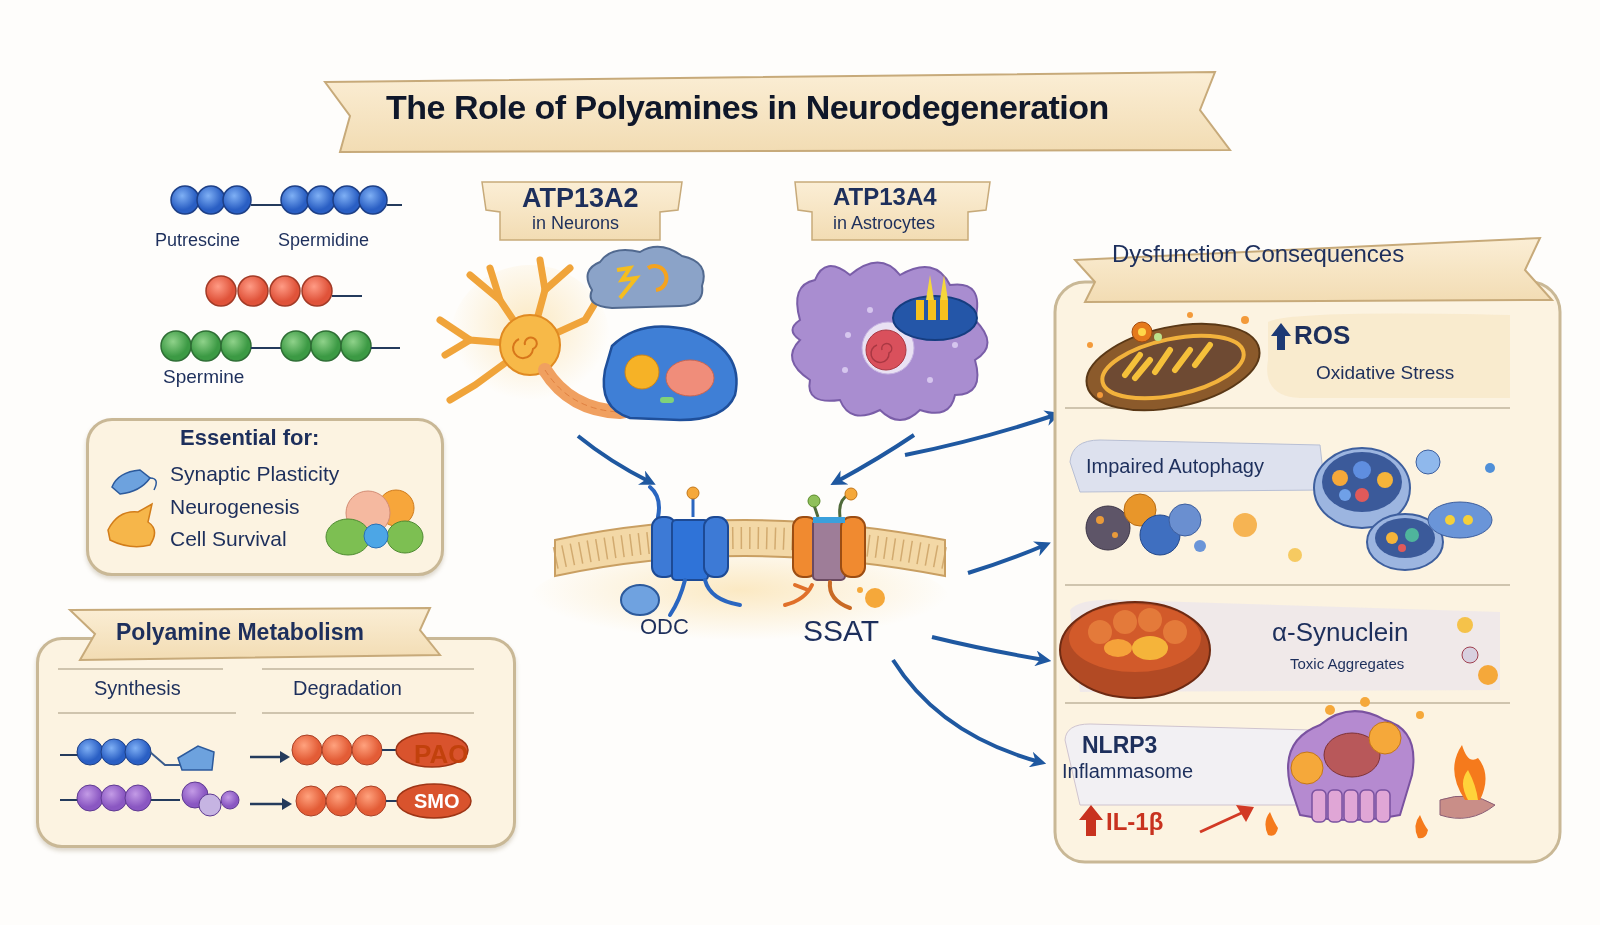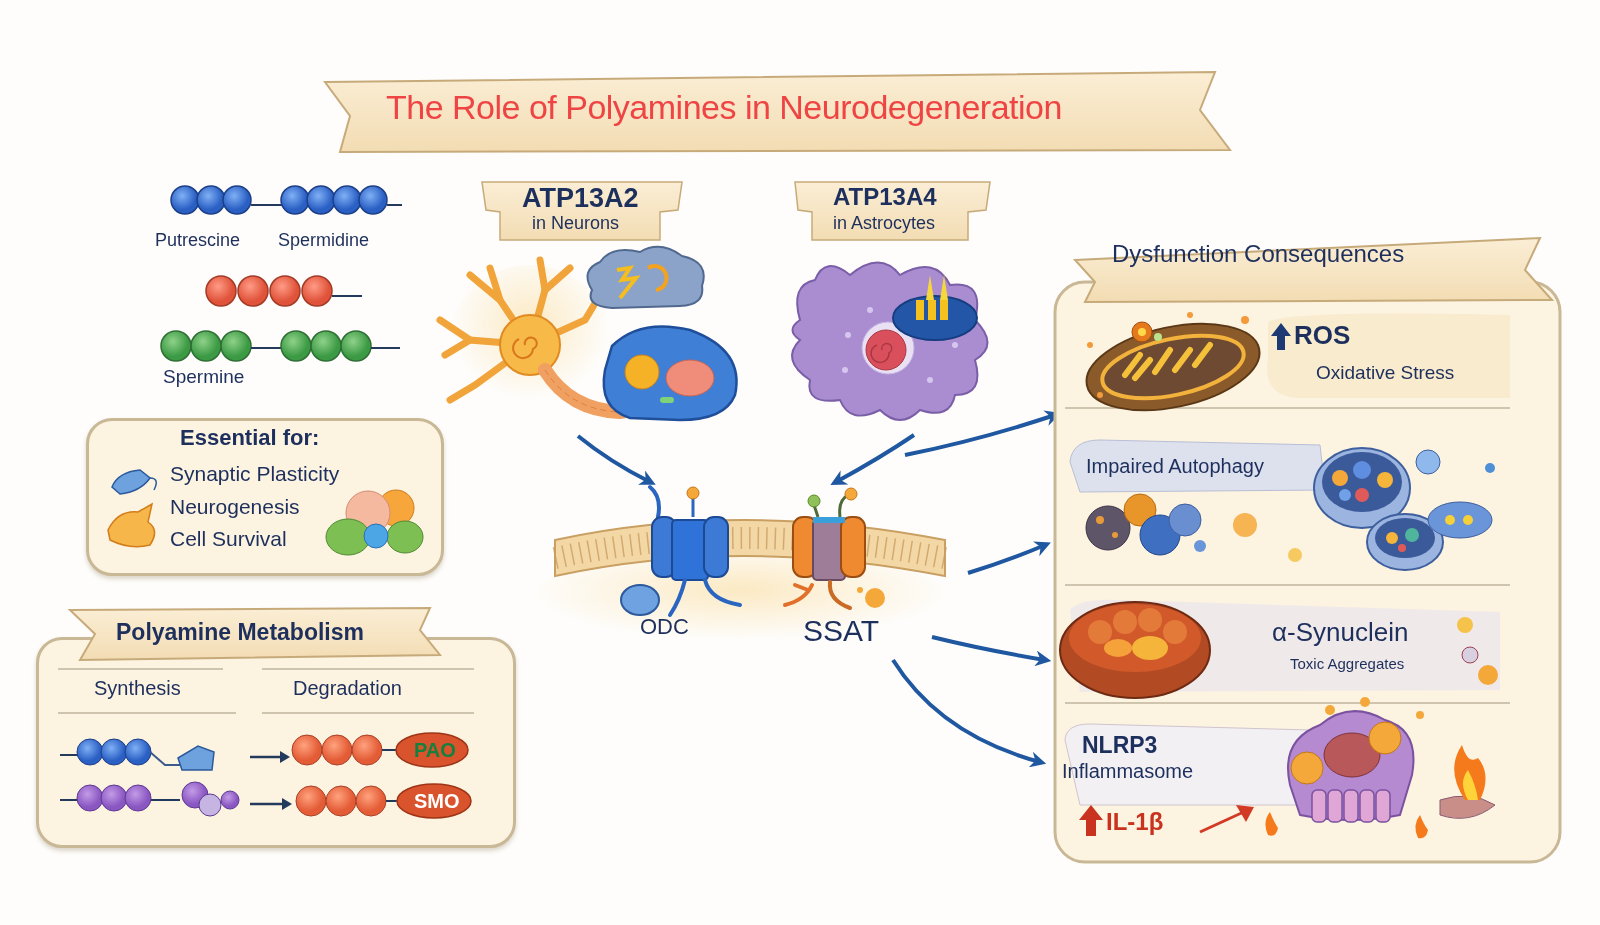--- a/index.html
+++ b/index.html
@@ -1,20 +1,20 @@
 <!DOCTYPE html>
 <html><head>
 <meta charset="utf-8">
 <style>
   html, body { margin:0; padding:0; }
   body { width:1600px; height:925px; background:#fefdfb; position:relative; overflow:hidden;
          font-family:"Liberation Sans", "DejaVu Sans", sans-serif; color:#1d2f5c; }
   .abs { position:absolute; }
   svg.layer { position:absolute; left:0; top:0; }
-  .title-text { font-weight:normal; font-size:34px; color:#ef4444; letter-spacing:-0.5px; white-space:nowrap; }
+  .title-text { font-weight:bold; font-size:34px; color:#0f172a; letter-spacing:-0.5px; white-space:nowrap; }
   .label { font-size:19px; color:#1d2f5c; white-space:nowrap; }
   .bold { font-weight:bold; }
   .panel { background:#fcf3e1; border:3px solid #c9b896; border-radius:26px; box-shadow:0 3px 4px rgba(120,100,60,.25); }
   .row-divider { position:absolute; height:2px; background:#cfc4ae; }
 </style>
 </head>
 <body>
 
 <svg class="layer" width="1600" height="925">
   <defs>
@@ -363,21 +363,21 @@
 <div class="abs label" style="left:163px; top:366px; font-size:19px;">Spermine</div>
 
 <div class="abs label bold" style="left:180px; top:425px; font-size:22px;">Essential for:</div>
 <div class="abs label" style="left:170px; top:462px; font-size:21px;">Synaptic Plasticity</div>
 <div class="abs label" style="left:170px; top:495px; font-size:21px;">Neurogenesis</div>
 <div class="abs label" style="left:170px; top:527px; font-size:21px;">Cell Survival</div>
 
 <div class="abs label bold" style="left:116px; top:619px; font-size:23px;">Polyamine Metabolism</div>
 <div class="abs label" style="left:94px; top:677px; font-size:20px;">Synthesis</div>
 <div class="abs label" style="left:293px; top:677px; font-size:20px;">Degradation</div>
-<div class="abs label bold" style="left:414px; top:739px; font-size:20px; color:#15803d;">PAO</div>
+<div class="abs label bold" style="left:414px; top:739px; font-size:26px; color:#c2410c;">PAO</div>
 <div class="abs label bold" style="left:414px; top:790px; font-size:20px; color:#fff;">SMO</div>
 
 <div class="abs label bold" style="left:522px; top:183px; font-size:27px;">ATP13A2</div>
 <div class="abs label" style="left:532px; top:213px; font-size:18px;">in Neurons</div>
 <div class="abs label bold" style="left:833px; top:183px; font-size:24px;">ATP13A4</div>
 <div class="abs label" style="left:833px; top:213px; font-size:18px;">in Astrocytes</div>
 
 <div class="abs label" style="left:640px; top:614px; font-size:22px;">ODC</div>
 <div class="abs label" style="left:803px; top:614px; font-size:30px;">SSAT</div>
 

